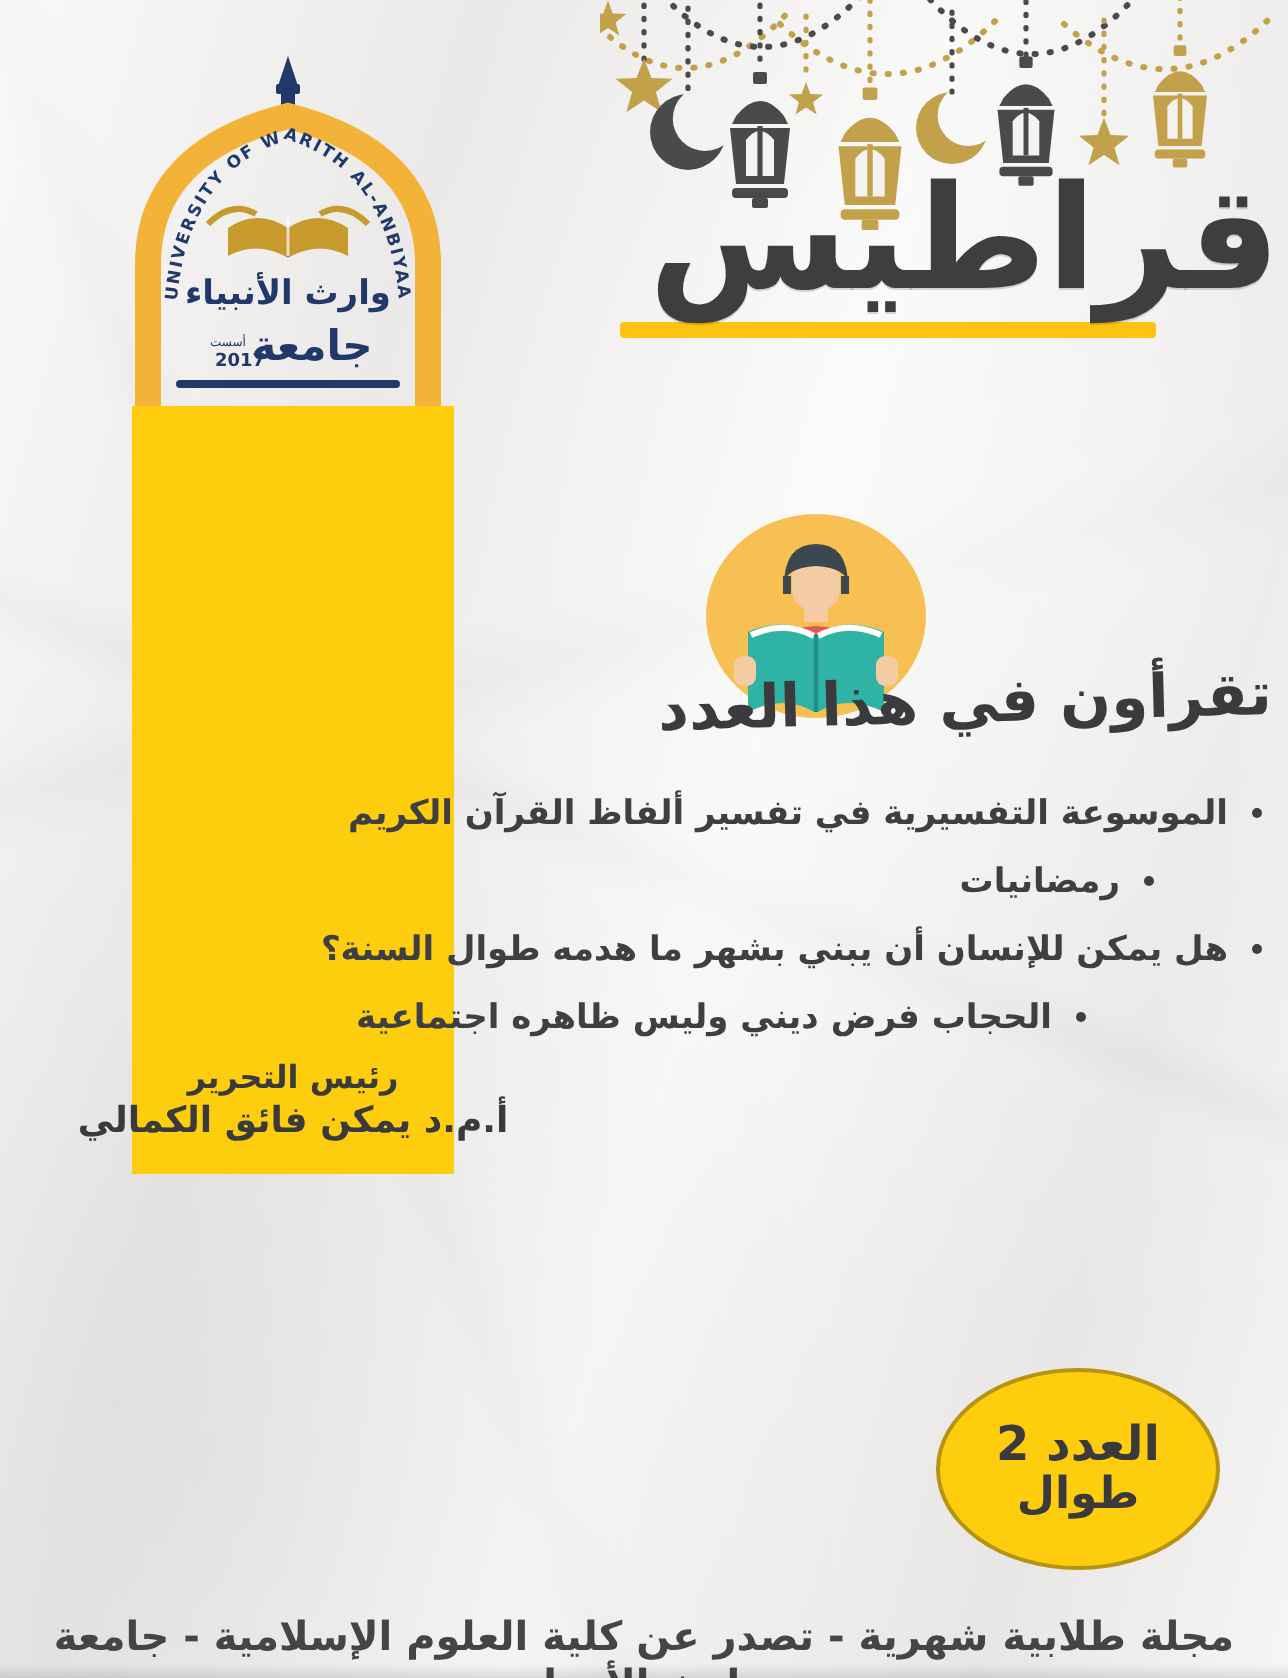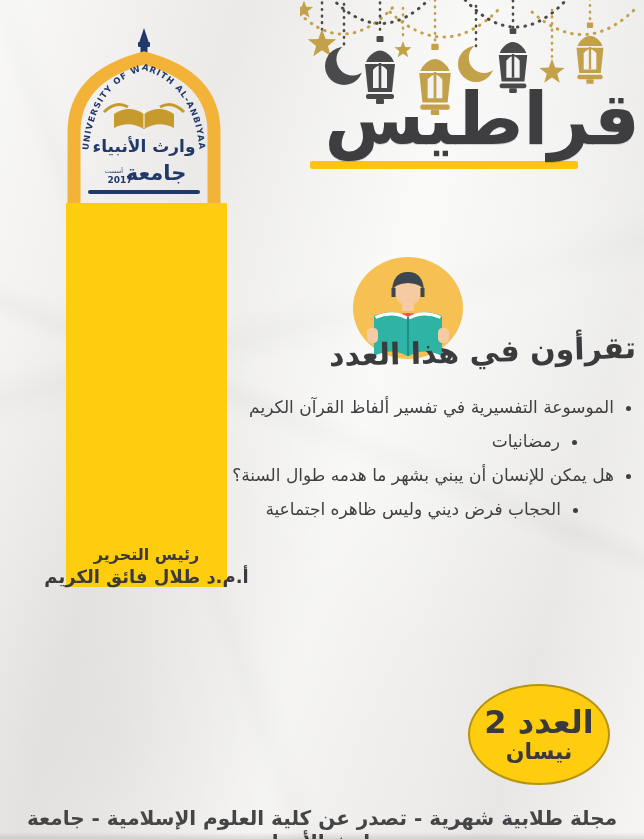--- a/index.html
+++ b/index.html
@@ -19,37 +19,37 @@
     background:linear-gradient(rgba(0,0,0,0),rgba(0,0,0,.10));pointer-events:none;}
   .decor{position:absolute;top:0;right:0;width:344px;height:115px;}
   .logo{position:absolute;left:58px;top:28px;width:172px;height:176px;}
   .masthead{position:absolute;top:80px;right:4px;z-index:2;
     font-size:72px;font-weight:bold;color:#3e3e40;line-height:1.1;direction:rtl;
     text-shadow:0 1px 0 rgba(0,0,0,.15);}
   .masthead-underline{position:absolute;top:161px;right:66px;width:268px;height:8px;
     background:#ffc412;border-radius:2px;z-index:1;}
   .column{position:absolute;left:66px;top:203px;width:161px;height:384px;background:#fecd0e;
     display:flex;flex-direction:column;justify-content:flex-end;align-items:center;
-    padding-bottom:0;box-sizing:border-box;}
+    padding-bottom:16px;box-sizing:border-box;}
   .editor{direction:rtl;text-align:center;color:#3a3a3c;white-space:nowrap;}
   .editor .role{font-size:16px;font-weight:bold;}
   .editor .name{font-size:18px;font-weight:bold;margin-top:2px;}
   .reader{position:absolute;left:352px;top:256px;width:112px;height:104px;}
   .feature-heading{position:absolute;top:334px;right:8px;direction:rtl;
     font-size:30px;font-weight:bold;color:#3b3b3e;transform:rotate(-1.5deg);}
   .toc{position:absolute;top:396px;right:6px;width:486px;direction:rtl;
     margin:0;padding:0 24px 0 0;list-style:disc;color:#3f3f42;}
-  .toc li{font-size:17px;font-weight:normal;text-align:right;margin-bottom:11px;line-height:1.35;}
+  .toc li{font-size:17px;font-weight:bold;text-align:right;margin-bottom:11px;line-height:1.35;}
   .toc li:nth-child(2){margin-right:54px;}
-  .toc li:nth-child(4){margin-right:53px;}
+  .toc li:nth-child(4){margin-right:88px;}
   .badge{position:absolute;left:468px;top:684px;width:142px;height:101px;border-radius:50%;
     background:#fecd0e;border:2px solid rgba(95,80,25,.45);box-sizing:border-box;
     display:flex;flex-direction:column;justify-content:center;align-items:center;
     color:#3a3a3c;direction:rtl;}
-  .badge .issue{font-size:32px;font-weight:bold;line-height:1.1;}
+  .badge .issue{font-size:24px;font-weight:bold;line-height:1.1;}
   .badge .month{font-size:22px;font-weight:bold;line-height:1.1;}
   .footer{position:absolute;left:0;right:0;top:806px;text-align:center;direction:rtl;
     font-size:20px;font-weight:bold;color:#454547;}
 </style>
 </head>
 <body>
 
 <div class="page">
 
   <svg class="decor" viewBox="0 0 344 115">
@@ -133,21 +133,21 @@
     <text x="62" y="155" text-anchor="middle" font-size="9" font-weight="bold" fill="#21386b">2017</text>
     <rect x="30" y="162" width="112" height="4" rx="2" fill="#21386b"></rect>
   </svg>
 
   <div class="masthead-underline"></div>
   <h1 class="masthead" style="margin:0">قراطيس</h1>
 
   <div class="column">
     <div class="editor">
       <div class="role">رئيس التحرير</div>
-      <div class="name">أ.م.د طلال فائق الكريم</div>
+      <div class="name">أ.م.د يمكن فائق الكمالي</div>
     </div>
   </div>
 
   <svg class="reader" viewBox="0 0 112 104">
     <ellipse cx="56" cy="52" rx="55" ry="51" fill="#f6c052"></ellipse>
     <rect x="44" y="22" width="24" height="27" rx="10" fill="#f4cba3"></rect>
     <path d="M40,37 Q40,16 56,16 Q72,16 72,37 Q72,28 56,27 Q40,28 40,37 Z" fill="#3d474f"></path>
     <rect x="39.5" y="32" width="4" height="9" fill="#3d474f"></rect>
     <rect x="68.5" y="32" width="4" height="9" fill="#3d474f"></rect>
     <rect x="50" y="45" width="12" height="10" fill="#f4cba3"></rect>
@@ -165,18 +165,18 @@
 
   <ul class="toc">
     <li>الموسوعة التفسيرية في تفسير ألفاظ القرآن الكريم</li>
     <li>رمضانيات</li>
     <li>هل يمكن للإنسان أن يبني بشهر ما هدمه طوال السنة؟</li>
     <li>الحجاب فرض ديني وليس ظاهره اجتماعية</li>
   </ul>
 
   <div class="badge">
     <div class="issue">العدد 2</div>
-    <div class="month">نيسان</div>
+    <div class="month">طوال</div>
   </div>
 
   <div class="footer">مجلة طلابية شهرية - تصدر عن كلية العلوم الإسلامية - جامعة وارث الأنبياء</div>
 
 </div>
 
 </body></html>

